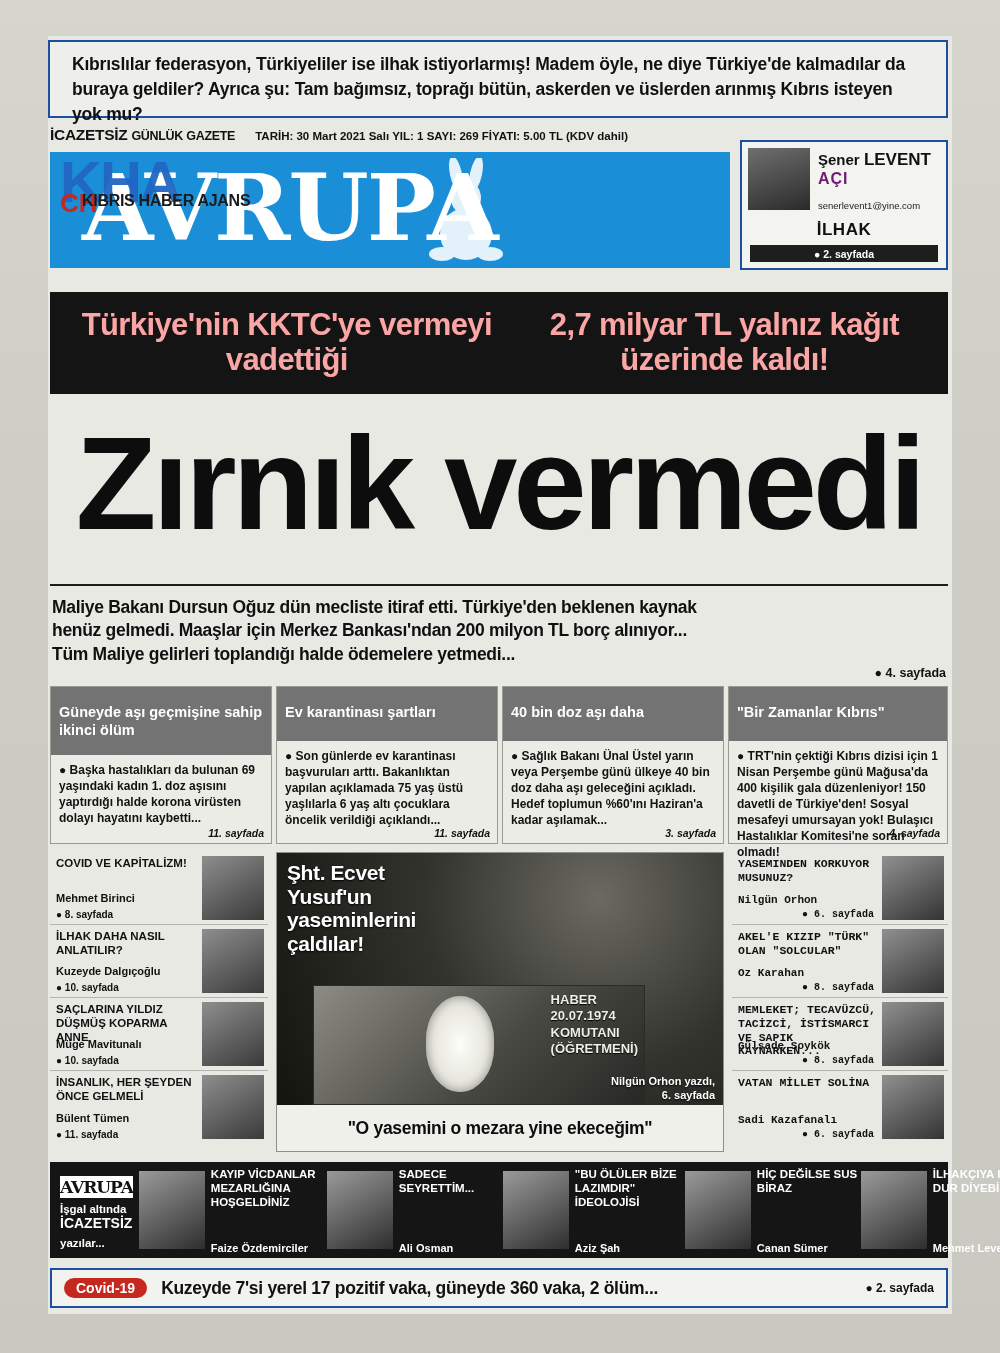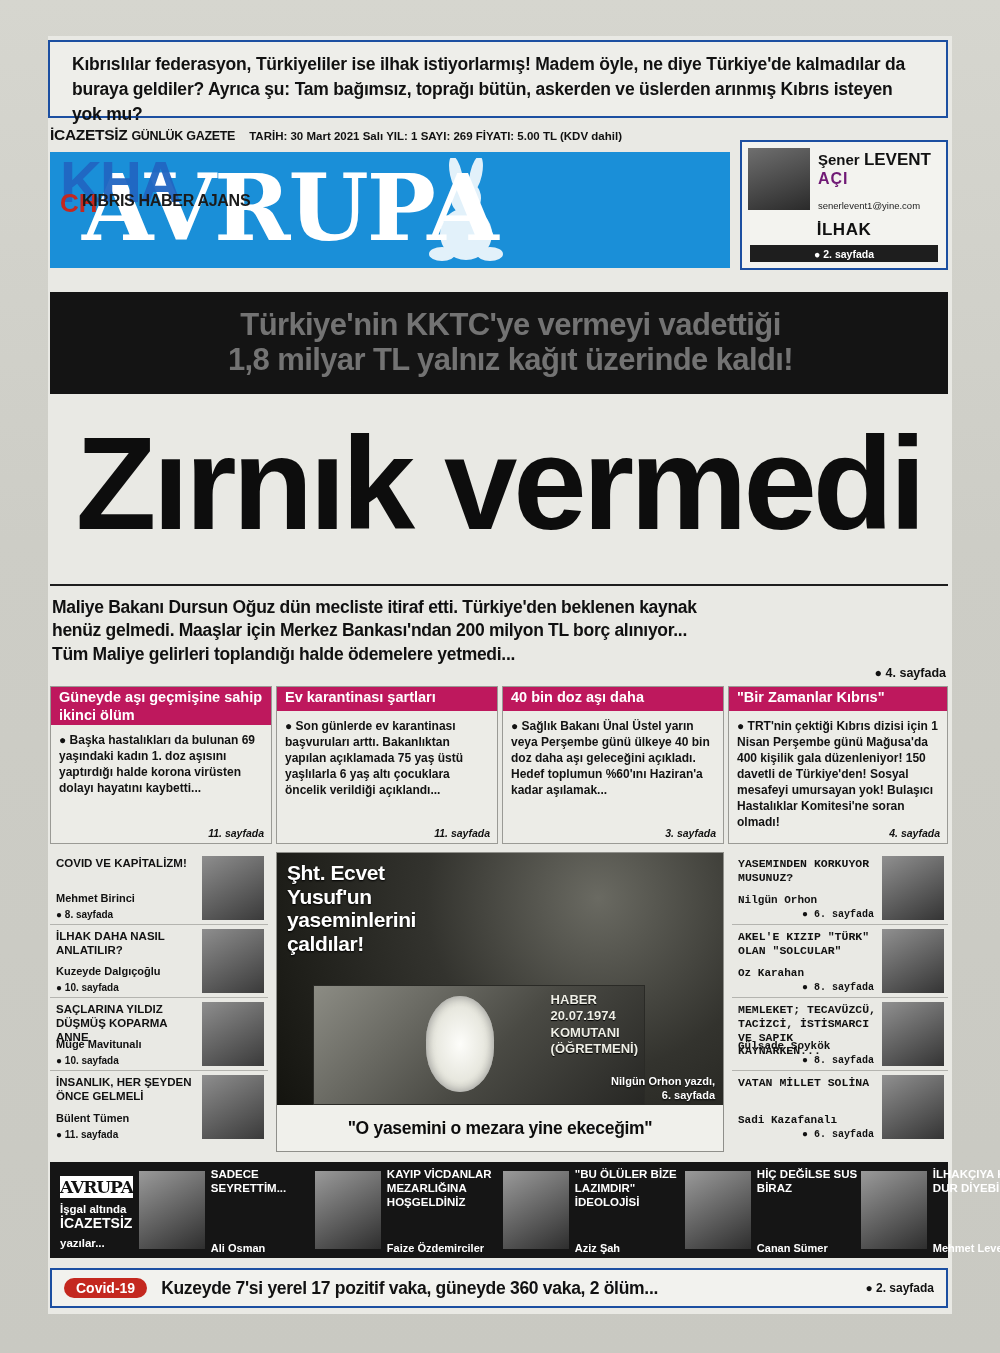--- a/index.html
+++ b/index.html
@@ -23,21 +23,21 @@
     border:2px solid #1c4fa1;background:#eeeeea;box-sizing:border-box;
     padding:10px 22px;
   }
   .topbanner p{
     margin:0;font-size:17.5px;line-height:1.42;color:#111;font-weight:700;
     letter-spacing:-0.2px;
   }
   
   .mastline{
     position:absolute;left:50px;top:126px;width:680px;height:22px;
-    display:flex;align-items:baseline;gap:14px;
+    display:flex;align-items:baseline;gap:20px;
   }
   .mast-left{font-size:15.5px;font-weight:700;color:#111;letter-spacing:-0.3px;}
   .mast-left .sm{font-size:12.5px;}
   .mast-date{font-size:11.5px;font-weight:700;color:#111;}
   
   .logoblock{
     position:absolute;left:50px;top:152px;width:680px;height:116px;
     background:#1a8fd8;overflow:hidden;
   }
   .logoblock .avr{
@@ -82,22 +82,22 @@
     font-size:17px;font-weight:bold;color:#111;letter-spacing:.5px;
   }
   .colbox .pg{
     position:absolute;left:8px;bottom:6px;width:calc(100% - 16px);height:17px;
     background:#1e1e1e;color:#fff;font-size:10.5px;font-weight:700;
     display:flex;align-items:center;justify-content:center;
   }
   
   .kicker{
     position:absolute;left:50px;top:292px;width:898px;height:102px;
-    background:#141414;color:#737373;box-sizing:border-box;
-    display:flex;flex-direction:column;align-items:center;justify-content:center;
+    background:#141414;color:#fca5a5;box-sizing:border-box;
+    display:flex;flex-direction:row;align-items:center;justify-content:center;
     text-align:center;line-height:1.12;padding-left:23px;
   }
   .kicker div{font-size:31px;font-weight:bold;letter-spacing:-0.6px;}
   
   .bighead{
     position:absolute;left:50px;top:398px;width:898px;height:182px;
     text-align:center;
   }
   .bighead span{
     font-family:"Liberation Sans", sans-serif;
@@ -118,22 +118,22 @@
   .lede .pg{
     position:absolute;right:2px;bottom:-2px;font-size:12.5px;font-weight:bold;color:#111;
   }
   
   .newsrow{position:absolute;left:50px;top:686px;width:898px;height:158px;}
   .nbox{
     position:absolute;top:0;height:158px;border:1px solid #9a9a95;
     background:#ecece7;box-sizing:border-box;
   }
   .nbox .hd{
-    background:#be185d;color:#fff;font-size:14.5px;font-weight:bold;
-    padding:1px 8px;line-height:1.25;min-height:22px;
+    background:#737373;color:#fff;font-size:14.5px;font-weight:bold;
+    padding:16px 8px;line-height:1.25;min-height:22px;
   }
   .nbox .bd{
     padding:7px 8px 0 8px;font-size:12px;font-weight:bold;line-height:1.34;color:#121212;
   }
   .nbox .pg{
     position:absolute;right:7px;bottom:4px;font-size:10.5px;font-style:italic;font-weight:bold;color:#111;
   }
   
   .opcol{position:absolute;left:50px;top:852px;width:218px;height:300px;}
   .opitem{
@@ -276,21 +276,21 @@
       <b>LEVENT</b>
     </div>
     <div class="aci">AÇI</div>
     <div class="mail">senerlevent1@yine.com</div>
     <div class="ilhak">İLHAK</div>
     <div class="pg">● 2. sayfada</div>
   </div>
 
   <div class="kicker">
     <div>Türkiye'nin KKTC'ye vermeyi vadettiği</div>
-    <div>1,8 milyar TL yalnız kağıt üzerinde kaldı!</div>
+    <div>2,7 milyar TL yalnız kağıt üzerinde kaldı!</div>
   </div>
 
   <div class="bighead">
     <span>Zırnık vermedi</span>
   </div>
   <div class="rule" style="top:584px;"></div>
 
   <div class="lede">
     <p>Maliye Bakanı Dursun Oğuz dün mecliste itiraf etti. Türkiye'den beklenen kaynak</p>
     <p>henüz gelmedi. Maaşlar için Merkez Bankası'ndan 200 milyon TL borç alınıyor...</p>
@@ -396,30 +396,30 @@
 
   <div class="strip">
     <div class="cell lg">
       <div class="box">AVRUPA</div>
       <div class="s1">İşgal altında</div>
       <div class="s2">İCAZETSİZ</div>
       <div class="s1">yazılar...</div>
     </div>
     <div class="cell">
       <div class="ph"></div>
+      <div style="position:relative;height:100%;width:116px;padding-top:12px;">
+        <div class="tx">KAYIP VİCDANLAR MEZARLIĞINA HOŞGELDİNİZ</div>
+        <div class="nm">Faize Özdemirciler</div>
+      </div>
+    </div>
+    <div class="cell">
+      <div class="ph"></div>
       <div style="position:relative;height:100%;width:104px;padding-top:12px;">
         <div class="tx">SADECE SEYRETTİM...</div>
         <div class="nm">Ali Osman</div>
-      </div>
-    </div>
-    <div class="cell">
-      <div class="ph"></div>
-      <div style="position:relative;height:100%;width:116px;padding-top:12px;">
-        <div class="tx">KAYIP VİCDANLAR MEZARLIĞINA HOŞGELDİNİZ</div>
-        <div class="nm">Faize Özdemirciler</div>
       </div>
     </div>
     <div class="cell">
       <div class="ph"></div>
       <div style="position:relative;height:100%;width:110px;padding-top:12px;">
         <div class="tx">"BU ÖLÜLER BİZE LAZIMDIR" İDEOLOJİSİ</div>
         <div class="nm">Aziz Şah</div>
       </div>
     </div>
     <div class="cell">

